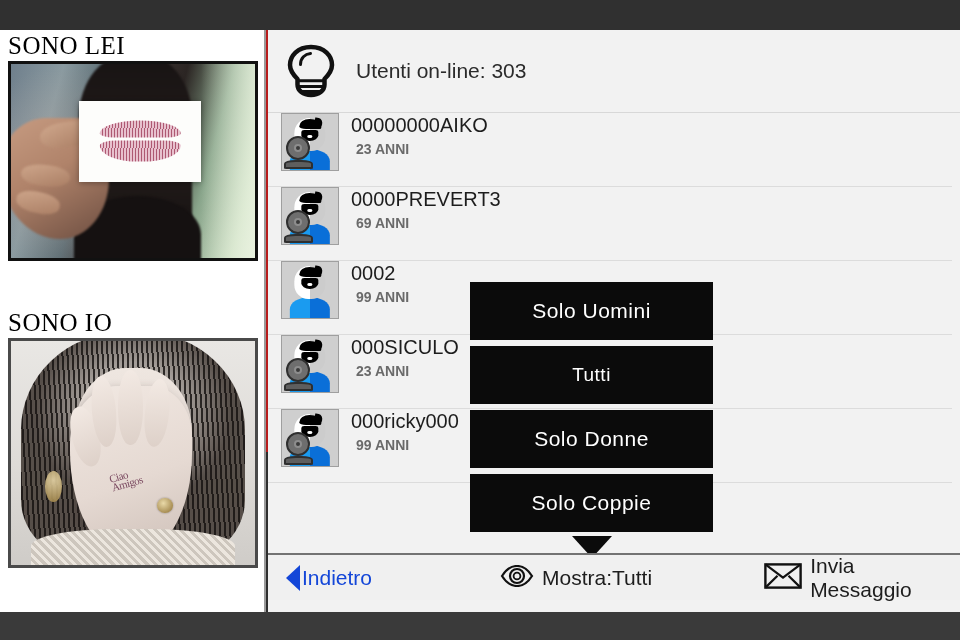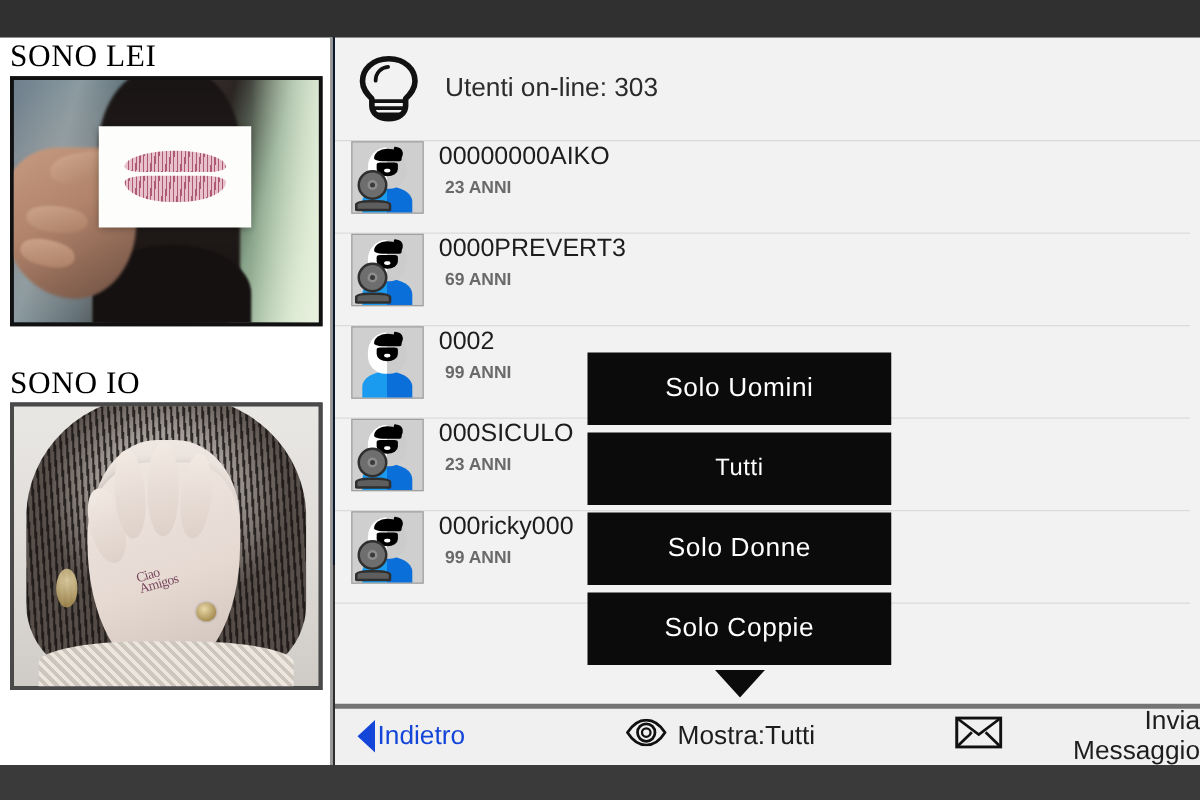--- a/index.html
+++ b/index.html
@@ -8,21 +8,21 @@
     width: 960px; height: 640px;
     background: #2e2e2e;
     font-family: "Liberation Sans", sans-serif;
     overflow: hidden;
   }
 
   #app {
     position: absolute;
     left: 0; top: 0;
     width: 960px; height: 452px;
-    background: #0f172a;
+    background: #b91c1c;
   }
 
   
   .chrome-top {
     position: absolute; left: 0; top: 0;
     width: 960px; height: 30px;
     background: #303030;
   }
   .chrome-bottom {
     position: absolute; left: 0; top: 612px;
@@ -367,27 +367,26 @@
     width: 0; height: 0;
     margin: -2px auto 0 auto;
     border-left: 20px solid transparent;
     border-right: 20px solid transparent;
     border-top: 22px solid #0b0b0b;
   }
 
   
   .toolbar {
     position: absolute;
-    left: 0; bottom: 2px;
+    left: 0; bottom: 12px;
     width: 692px; height: 47px;
     background: #f0f0f0;
-    border-top: 4px solid #737373;
+    border-top: 2px solid #737373;
     display: flex;
     align-items: center;
-    text-align: right;
   }
   .tb-btn {
     display: flex;
     align-items: center;
     height: 100%;
     cursor: pointer;
   }
   .tb-back { margin-left: 18px; }
   .tb-mid  { margin-left: 128px; }
   .tb-right{ margin-left: 112px; }
@@ -423,21 +422,21 @@
         <div class="ph1-card">
           <div class="ph1-lips">
             <div class="ph1-lip-top"></div>
             <div class="ph1-lip-bot"></div>
           </div>
         </div>
         <div class="ph1-glow"></div>
       </div>
     </div>
 
-    <div class="photo-block" style="margin-top:30px">
+    <div class="photo-block" style="margin-top:46px">
       <div class="photo-caption">SONO IO</div>
       <div class="photo-frame frame2">
         <div class="ph2-bg"></div>
         <div class="ph2-hair"></div>
         <div class="ph2-face">
           <div class="ph2-brow l"></div>
           <div class="ph2-brow r"></div>
           <div class="ph2-eye l">
             <div class="ph2-iris"></div>
           </div>

